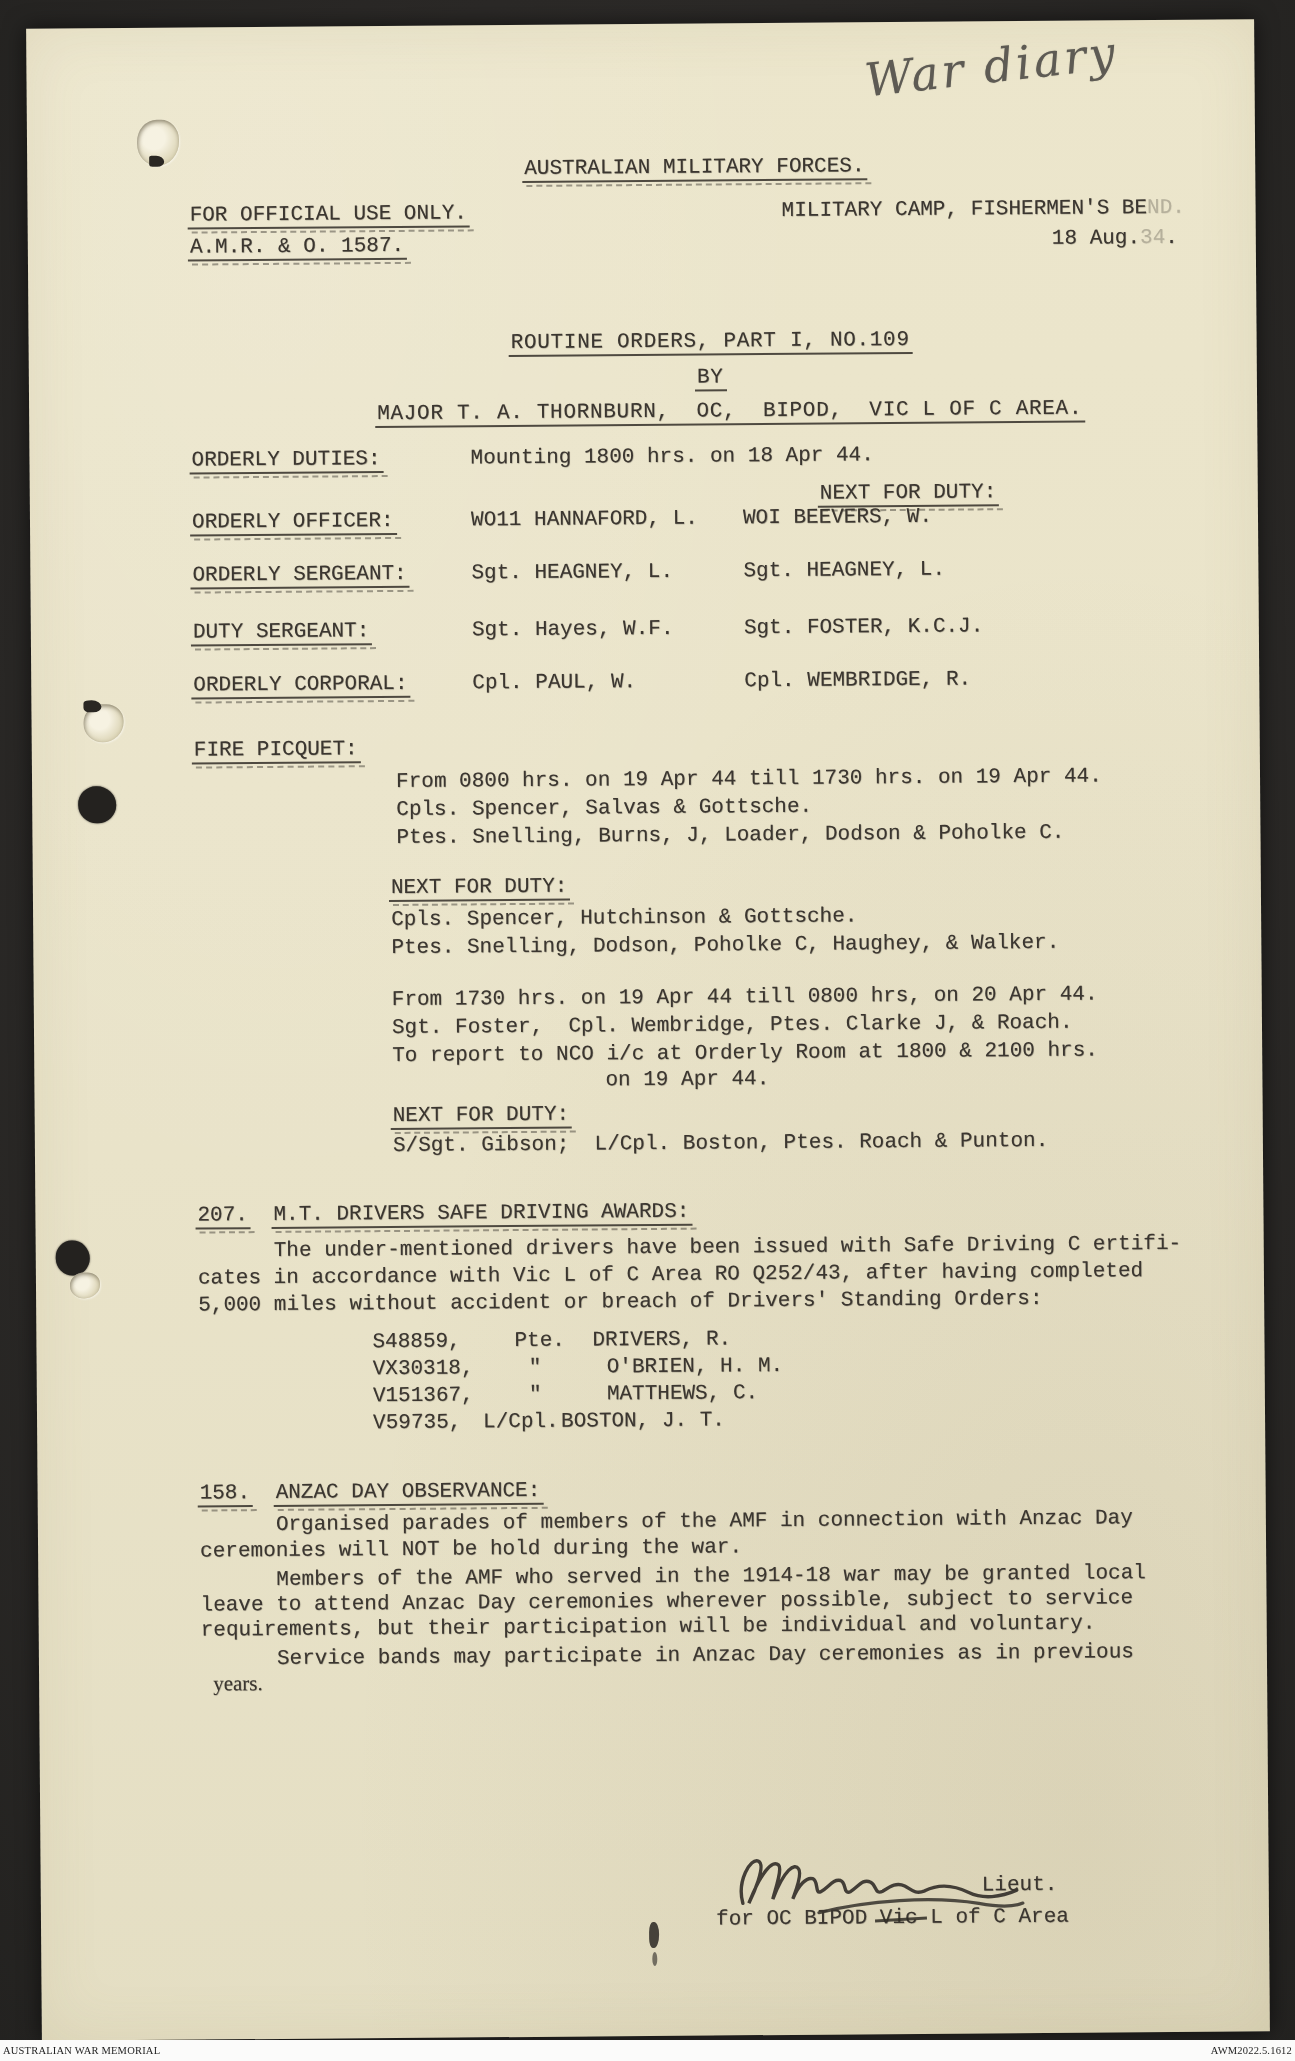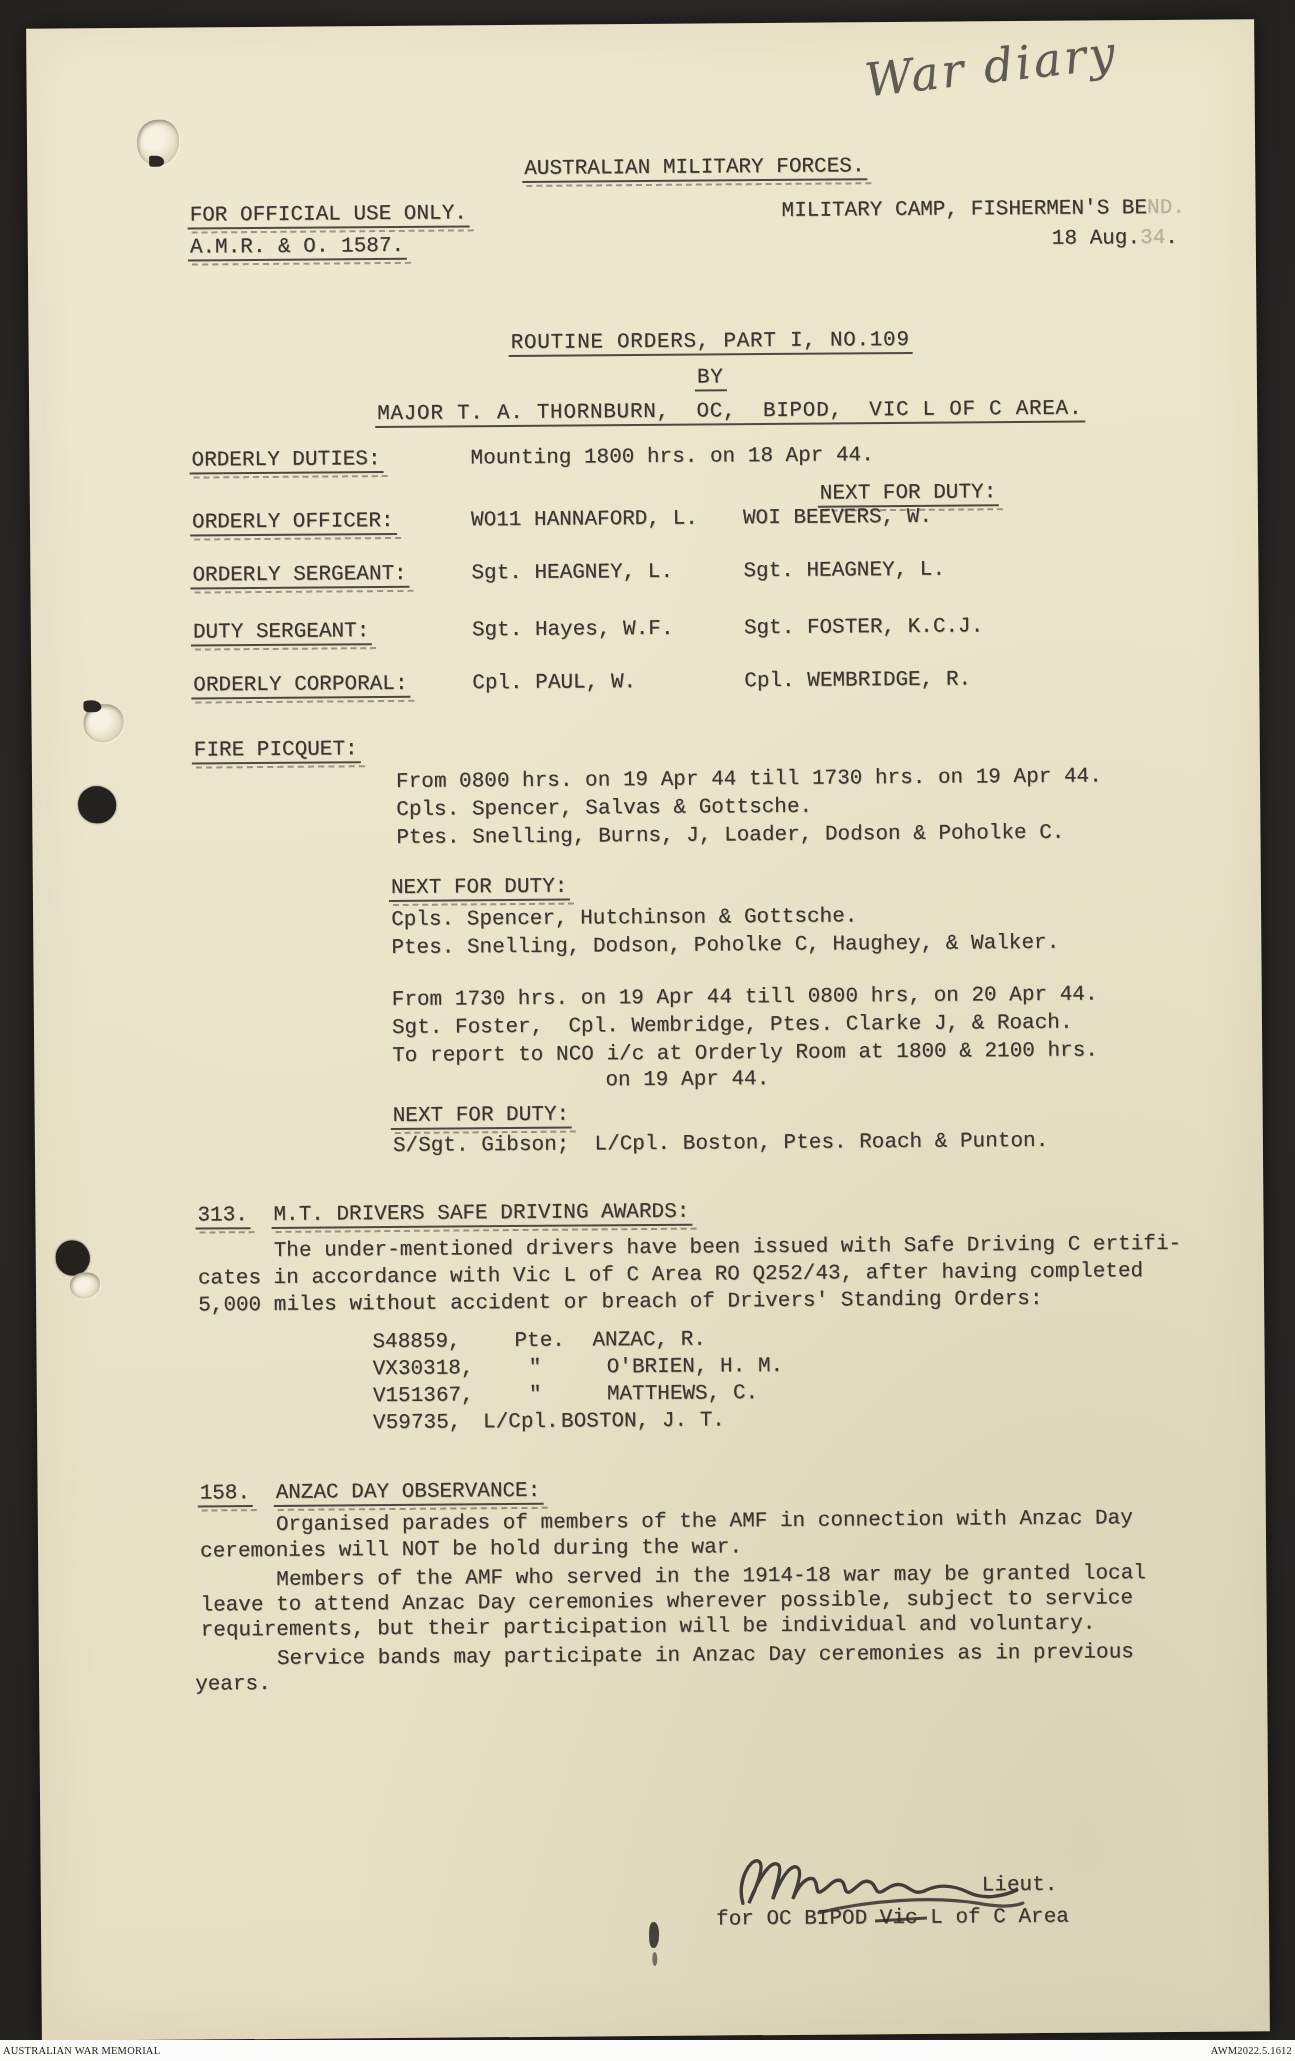--- a/index.html
+++ b/index.html
@@ -93,40 +93,40 @@
   <div class="abs tw" style="left:358px;top:910px;">Ptes. Snelling, Dodson, Poholke C, Haughey, &amp; Walker.</div>
 
   <div class="abs tw" style="left:358px;top:962px;">From 1730 hrs. on 19 Apr 44 till 0800 hrs, on 20 Apr 44.</div>
   <div class="abs tw" style="left:358px;top:990px;">Sgt. Foster,  Cpl. Wembridge, Ptes. Clarke J, &amp; Roach.</div>
   <div class="abs tw" style="left:358px;top:1018px;">To report to NCO i/c at Orderly Room at 1800 &amp; 2100 hrs.</div>
   <div class="abs tw" style="left:571px;top:1044px;">on 19 Apr 44.</div>
 
   <div class="abs tw" style="left:358px;top:1078px;"><span class="ul dbl">NEXT FOR DUTY:</span></div>
   <div class="abs tw" style="left:358px;top:1108px;">S/Sgt. Gibson;  L/Cpl. Boston, Ptes. Roach &amp; Punton.</div>
 
-  <div class="abs tw" style="left:162px;top:1176px;"><span class="ul dbl">313.</span></div>
+  <div class="abs tw" style="left:162px;top:1176px;"><span class="ul dbl">207.</span></div>
   <div class="abs tw" style="left:238px;top:1176px;"><span class="ul dbl">M.T. DRIVERS SAFE DRIVING AWARDS:</span></div>
   <div class="abs tw ind" style="left:162px;top:1212px;">The under-mentioned drivers have been issued with Safe Driving C ertifi-</div>
   <div class="abs tw" style="left:162px;top:1239px;">cates in accordance with Vic L of C Area RO Q252/43, after having completed</div>
   <div class="abs tw" style="left:162px;top:1266px;">5,000 miles without accident or breach of Drivers' Standing Orders:</div>
 
-  <div class="abs tw" style="left:336px;top:1304px;"><span class="drv-no">S48859,</span><span class="drv-rank">Pte.</span><span>ANZAC, R.</span></div>
+  <div class="abs tw" style="left:336px;top:1304px;"><span class="drv-no">S48859,</span><span class="drv-rank">Pte.</span><span>DRIVERS, R.</span></div>
   <div class="abs tw" style="left:336px;top:1331px;"><span class="drv-no">VX30318,</span><span class="drv-rank" style="padding-left:14px;">"</span><span>O'BRIEN, H. M.</span></div>
   <div class="abs tw" style="left:336px;top:1358px;"><span class="drv-no">V151367,</span><span class="drv-rank" style="padding-left:14px;">"</span><span>MATTHEWS, C.</span></div>
   <div class="abs tw" style="left:336px;top:1385px;"><span class="drv-no" style="width:110px;">V59735,</span><span class="drv-rank">L/Cpl.</span><span>BOSTON, J. T.</span></div>
 
   <div class="abs tw" style="left:162px;top:1454px;"><span class="ul dbl">158.</span></div>
   <div class="abs tw" style="left:238px;top:1454px;"><span class="ul dbl">ANZAC DAY OBSERVANCE:</span></div>
   <div class="abs tw ind" style="left:162px;top:1486px;">Organised parades of members of the AMF in connection with Anzac Day</div>
   <div class="abs tw" style="left:162px;top:1512px;">ceremonies will NOT be hold during the war.</div>
   <div class="abs tw ind" style="left:162px;top:1541px;">Members of the AMF who served in the 1914-18 war may be granted local</div>
   <div class="abs tw" style="left:162px;top:1566px;">leave to attend Anzac Day ceremonies wherever possible, subject to service</div>
   <div class="abs tw" style="left:162px;top:1591px;">requirements, but their participation will be individual and voluntary.</div>
   <div class="abs tw ind" style="left:162px;top:1620px;">Service bands may participate in Anzac Day ceremonies as in previous</div>
-  <div class="abs tw" style="left:156px;top:1645px;">years.</div>
+  <div class="abs tw" style="left:174px;top:1645px;font-family:Liberation Serif, serif;">years.</div>
 
   <div class="abs" style="left:648px;top:1798px;width:340px;height:90px;">
     <svg width="340" height="90" viewBox="0 0 340 90">
       <path d="M16,64 C10,42 24,18 32,22 C40,26 26,56 22,64 C34,34 46,20 52,26 C56,30 48,52 46,60 C58,30 68,24 72,30 C76,36 68,54 66,60 C72,46 80,38 86,40 C92,42 88,56 94,53 C102,49 106,40 114,42 C120,44 116,57 124,53 C132,48 136,40 144,44 C150,47 148,57 156,53 C164,48 170,44 178,48 C184,51 188,57 198,53 C212,46 228,48 242,55 C256,62 274,60 290,53" stroke="#35312b" stroke-width="3.4" fill="none" stroke-linecap="round" opacity="0.92"></path>
       <path d="M92,74 C140,62 206,58 252,66 C268,69 284,71 296,66" stroke="#35312b" stroke-width="3.2" fill="none" stroke-linecap="round" opacity="0.85"></path>
     </svg>
   </div>
   <div class="abs tw" style="left:941px;top:1852px;">Lieut.</div>
   <div class="abs tw" style="left:675px;top:1884px;">for OC BIPOD Vic L of C Area</div>
   <div class="strike" style="left:834px;top:1896px;width:52px;"></div>

